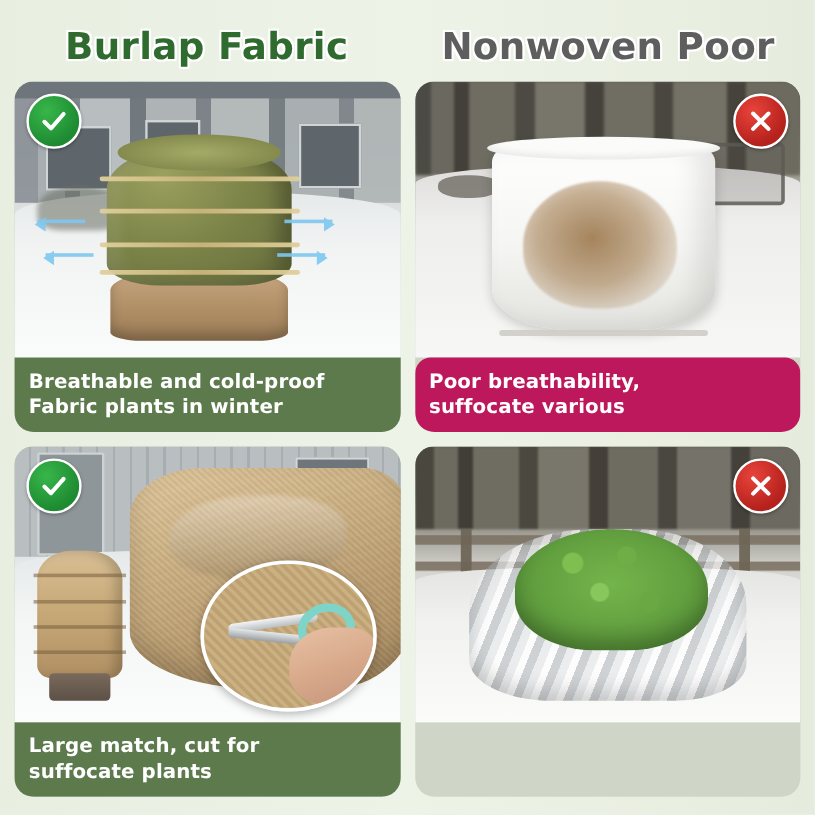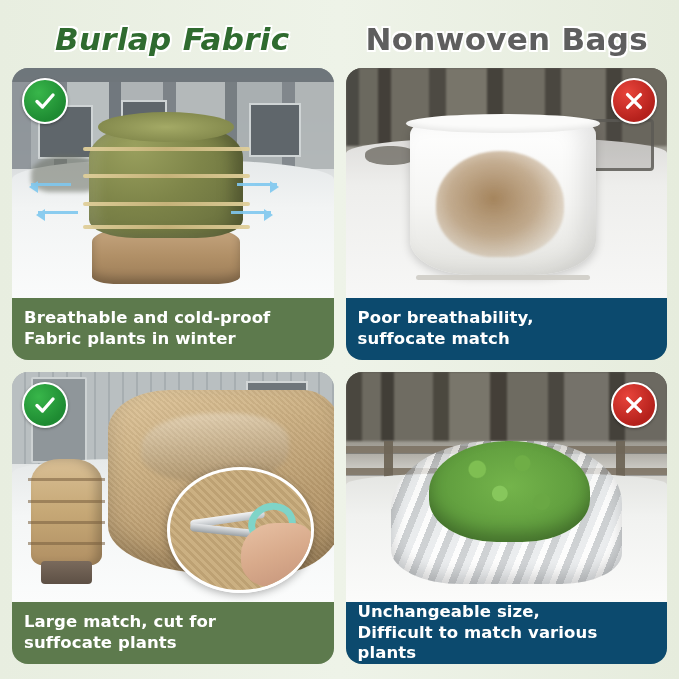--- a/index.html
+++ b/index.html
@@ -31,21 +31,20 @@
     letter-spacing:.3px;
     line-height:1.1;
     font-family:"DejaVu Sans", sans-serif;
   }
   .hdr.left{
     color:#2f6b2f;
     text-shadow:
       -1.6px -1.6px 0 #ffffff, 1.6px -1.6px 0 #ffffff,
       -1.6px  1.6px 0 #ffffff, 1.6px  1.6px 0 #ffffff,
        0 0 3px #ffffff;
-    font-style: italic;
   }
   .hdr.right{
     color:#5e5e5e;
     text-shadow:
       -1.6px -1.6px 0 #ffffff, 1.6px -1.6px 0 #ffffff,
       -1.6px  1.6px 0 #ffffff, 1.6px  1.6px 0 #ffffff,
        0 0 3px #ffffff;
   }
   
   .grid{
@@ -75,21 +74,21 @@
     justify-content:center;
     padding:0 12px;
     box-sizing:border-box;
     color:#ffffff;
     font-size:16.5px;
     font-weight:bold;
     line-height:1.25;
     letter-spacing:.1px;
   }
   .caption.good{background:#5d7a4d;}
-  .caption.bad{background:#0c4a6e;}
+  .caption.bad{background:#be185d;border-radius:13px;}
 
   
   .badge{
     position:absolute;
     width:42px;height:42px;
     border-radius:50%;
     top:10px;
     display:flex;align-items:center;justify-content:center;
     box-shadow:0 1px 3px rgba(0,0,0,.35);
     z-index:5;
@@ -340,21 +339,21 @@
     box-shadow:inset 0 -10px 16px rgba(0,0,0,.25);
   }
 </style>
 </head>
 <body>
 
 <div class="page">
 
   <div class="headers">
     <div class="hdr left">Burlap Fabric</div>
-    <div class="hdr right">Nonwoven Bags</div>
+    <div class="hdr right">Nonwoven Poor</div>
   </div>
 
   <div class="grid">
 
     <div class="cell">
       <div class="photo">
         <div class="p1">
           <div class="house"></div>
           <div class="winframe" style="left:8%;top:16%;width:16%;height:22%;"></div>
           <div class="winframe" style="left:34%;top:14%;width:13%;height:24%;"></div>
@@ -397,21 +396,21 @@
           <div class="tie"></div>
         </div>
         <div class="badge no">
           <svg width="22" height="22" viewBox="0 0 24 24" aria-hidden="true">
             <path d="M5 5 L19 19 M19 5 L5 19" fill="none" stroke="#ffffff" stroke-width="3.6" stroke-linecap="round"></path>
           </svg>
         </div>
       </div>
       <div class="caption bad">
         <span>Poor breathability,</span>
-        <span>suffocate match</span>
+        <span>suffocate various</span>
       </div>
     </div>
 
     <div class="cell">
       <div class="photo">
         <div class="p3">
           <div class="wall"></div>
           <div class="door"></div>
           <div class="win2"></div>
           <div class="snow3"></div>
@@ -460,20 +459,16 @@
           <div class="snow4"></div>
           <div class="foil"></div>
           <div class="shrub4"></div>
         </div>
         <div class="badge no">
           <svg width="22" height="22" viewBox="0 0 24 24" aria-hidden="true">
             <path d="M5 5 L19 19 M19 5 L5 19" fill="none" stroke="#ffffff" stroke-width="3.6" stroke-linecap="round"></path>
           </svg>
         </div>
       </div>
-      <div class="caption bad">
-        <span>Unchangeable size,</span>
-        <span>Difficult to match various plants</span>
-      </div>
     </div>
 
   </div>
 </div>
 
 </body></html>

